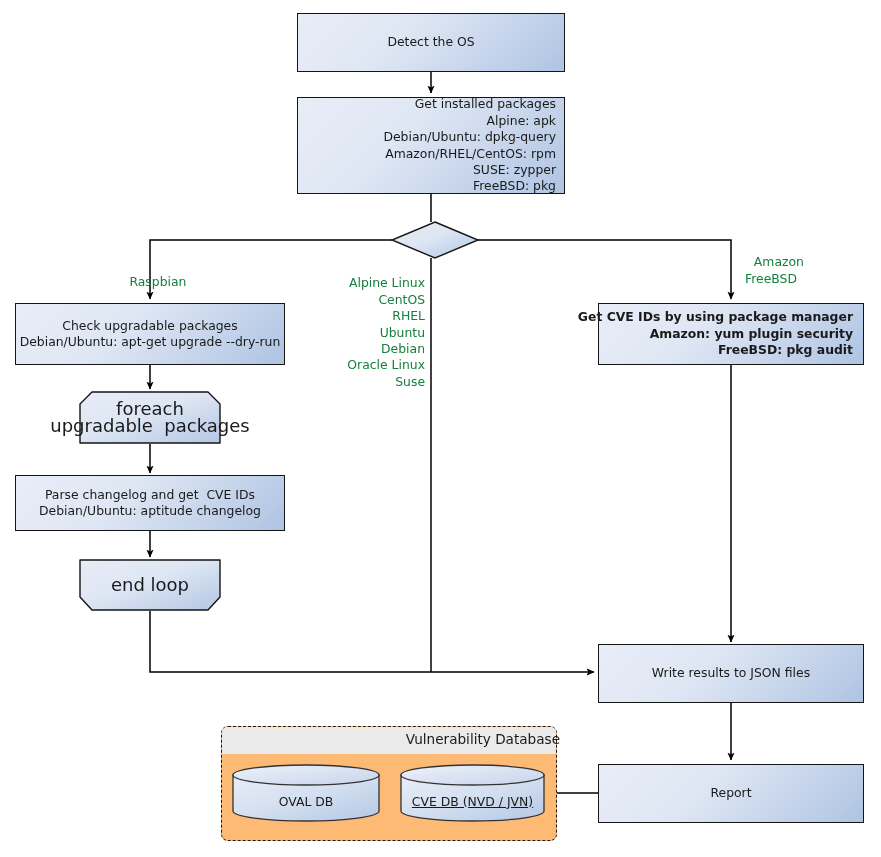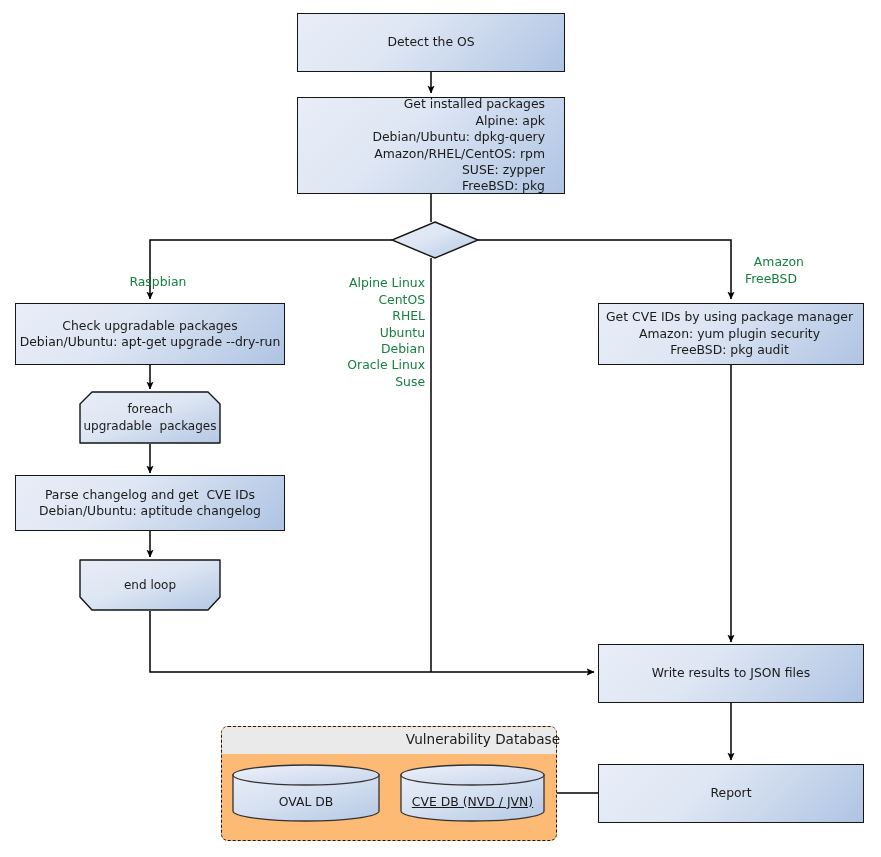--- a/index.html
+++ b/index.html
@@ -51,21 +51,21 @@
   .hexwrap .hexlabel {
     position: absolute;
     left: 0; top: 0;
     width: 100%;
     height: 100%;
     display: flex;
     align-items: center;
     justify-content: center;
     text-align: center;
     color: #1a1a1a;
-    font-size: 12px;
+    font-size: 18px;
     line-height: 16.4px;
     white-space: pre;
   }
   .diamond {
     position: absolute;
   }
   .branch-label {
     position: absolute;
     color: #15803d;
     font-size: 12.4px;
@@ -153,21 +153,21 @@
       <line x1="731" y1="703" x2="731" y2="760" marker-end="url(#arrow)"></line>
 
       <line x1="545" y1="793" x2="598" y2="793"></line>
     </g>
   </svg>
 
   <div class="node boxshape" style="left:297px; top:13px; width:268px; height:59px;">
     <span>Detect the OS</span>
   </div>
 
-  <div class="node boxshape" style="left:297px; top:97px; width:268px; height:97px; justify-content:flex-end; padding-right:19px;">
+  <div class="node boxshape" style="left:297px; top:97px; width:268px; height:97px; justify-content:flex-end; padding-right:8px;">
     <span style="text-align:right;">Get installed packages
 Alpine: apk
 Debian/Ubuntu: dpkg-query
 Amazon/RHEL/CentOS: rpm
 SUSE: zypper
 FreeBSD: pkg</span>
   </div>
 
   <div class="diamond" style="left:390px; top:220px; width:90px; height:40px;">
     <svg width="90" height="40" viewBox="0 0 90 40">
@@ -238,21 +238,21 @@
         </linearGradient>
       </defs>
       <path d="M1,1 L141,1 L141,38 L129,51 L13,51 L1,38 Z" fill="url(#hgrad2)" stroke="#151515" stroke-width="1.4" stroke-linejoin="round"></path>
     </svg>
     <div class="hexlabel">
       <span>end loop</span>
     </div>
   </div>
 
   <div class="node boxshape" style="left:598px; top:303px; width:266px; height:62px; justify-content:flex-end; padding-right:10px;">
-    <span style="text-align:center;">Get CVE IDs by using package manager
+    <span style="text-align:right;font-weight:bold;">Get CVE IDs by using package manager
 Amazon: yum plugin security
 FreeBSD: pkg audit</span>
   </div>
 
   <div class="node boxshape" style="left:598px; top:644px; width:266px; height:59px;">
     <span>Write results to JSON files</span>
   </div>
 
   <div class="node boxshape" style="left:598px; top:764px; width:266px; height:59px;">
     <span>Report</span>

